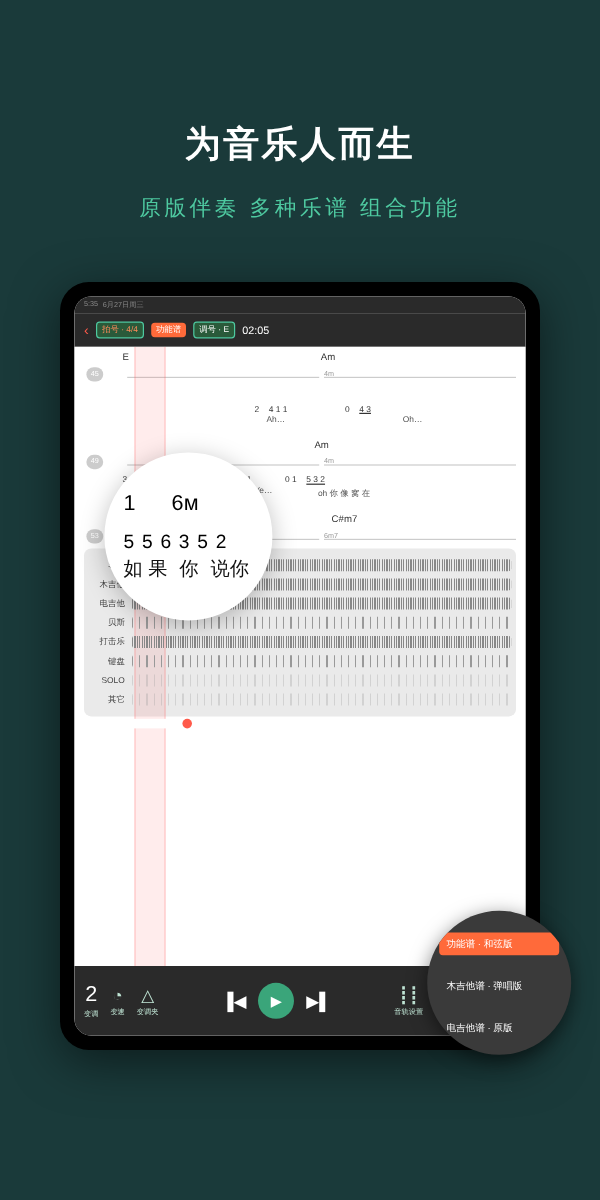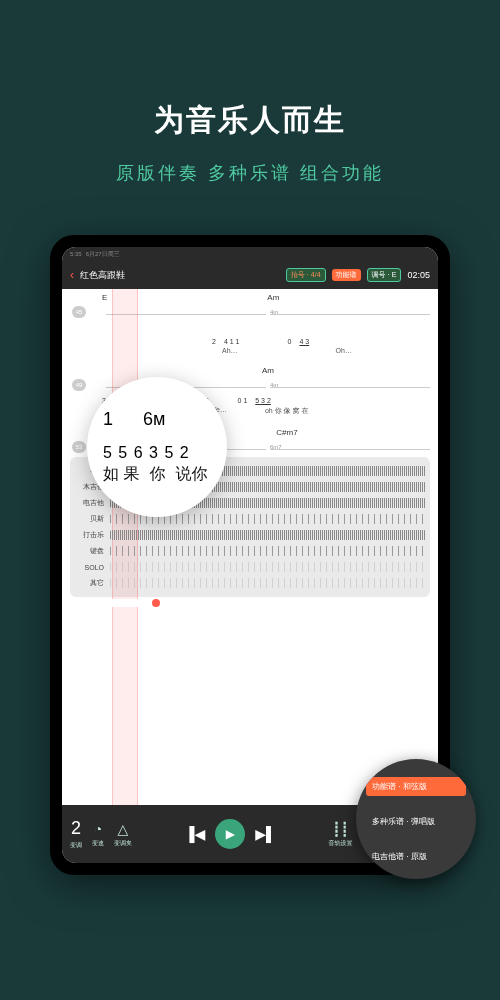--- a/index.html
+++ b/index.html
@@ -280,21 +280,20 @@
 <div class="tablet">
   <div class="screen">
 
     <div class="status-bar">
       <span>5:35</span>
       <span style="margin-left:4px">6月27日周三</span>
     </div>
 
     <div class="app-header">
       <span class="back-chevron">‹</span>
-      <span class="song-title">红色高跟鞋</span>
       <span class="badge badge-time-sig">拍号 · 4/4</span>
       <span class="badge badge-feature">功能谱</span>
       <span class="badge badge-key">调号 · E</span>
       <span class="timer">02:05</span>
     </div>
 
     <div class="score-area">
       <div class="playhead"></div>
 
       <div class="chord-row">
@@ -435,16 +434,16 @@
       <div class="ctrl">
         <span class="ctrl-icon">♫</span>
         <span>乐谱选择</span>
       </div>
     </div>
 
   </div>
 
   <div class="score-menu">
     <div class="menu-item active">功能谱 · 和弦版</div>
-    <div class="menu-item">多种乐谱 · 弹唱版</div>
+    <div class="menu-item">木吉他谱 · 弹唱版</div>
     <div class="menu-item">电吉他谱 · 原版</div>
   </div>
 </div>
 
 </body></html>

